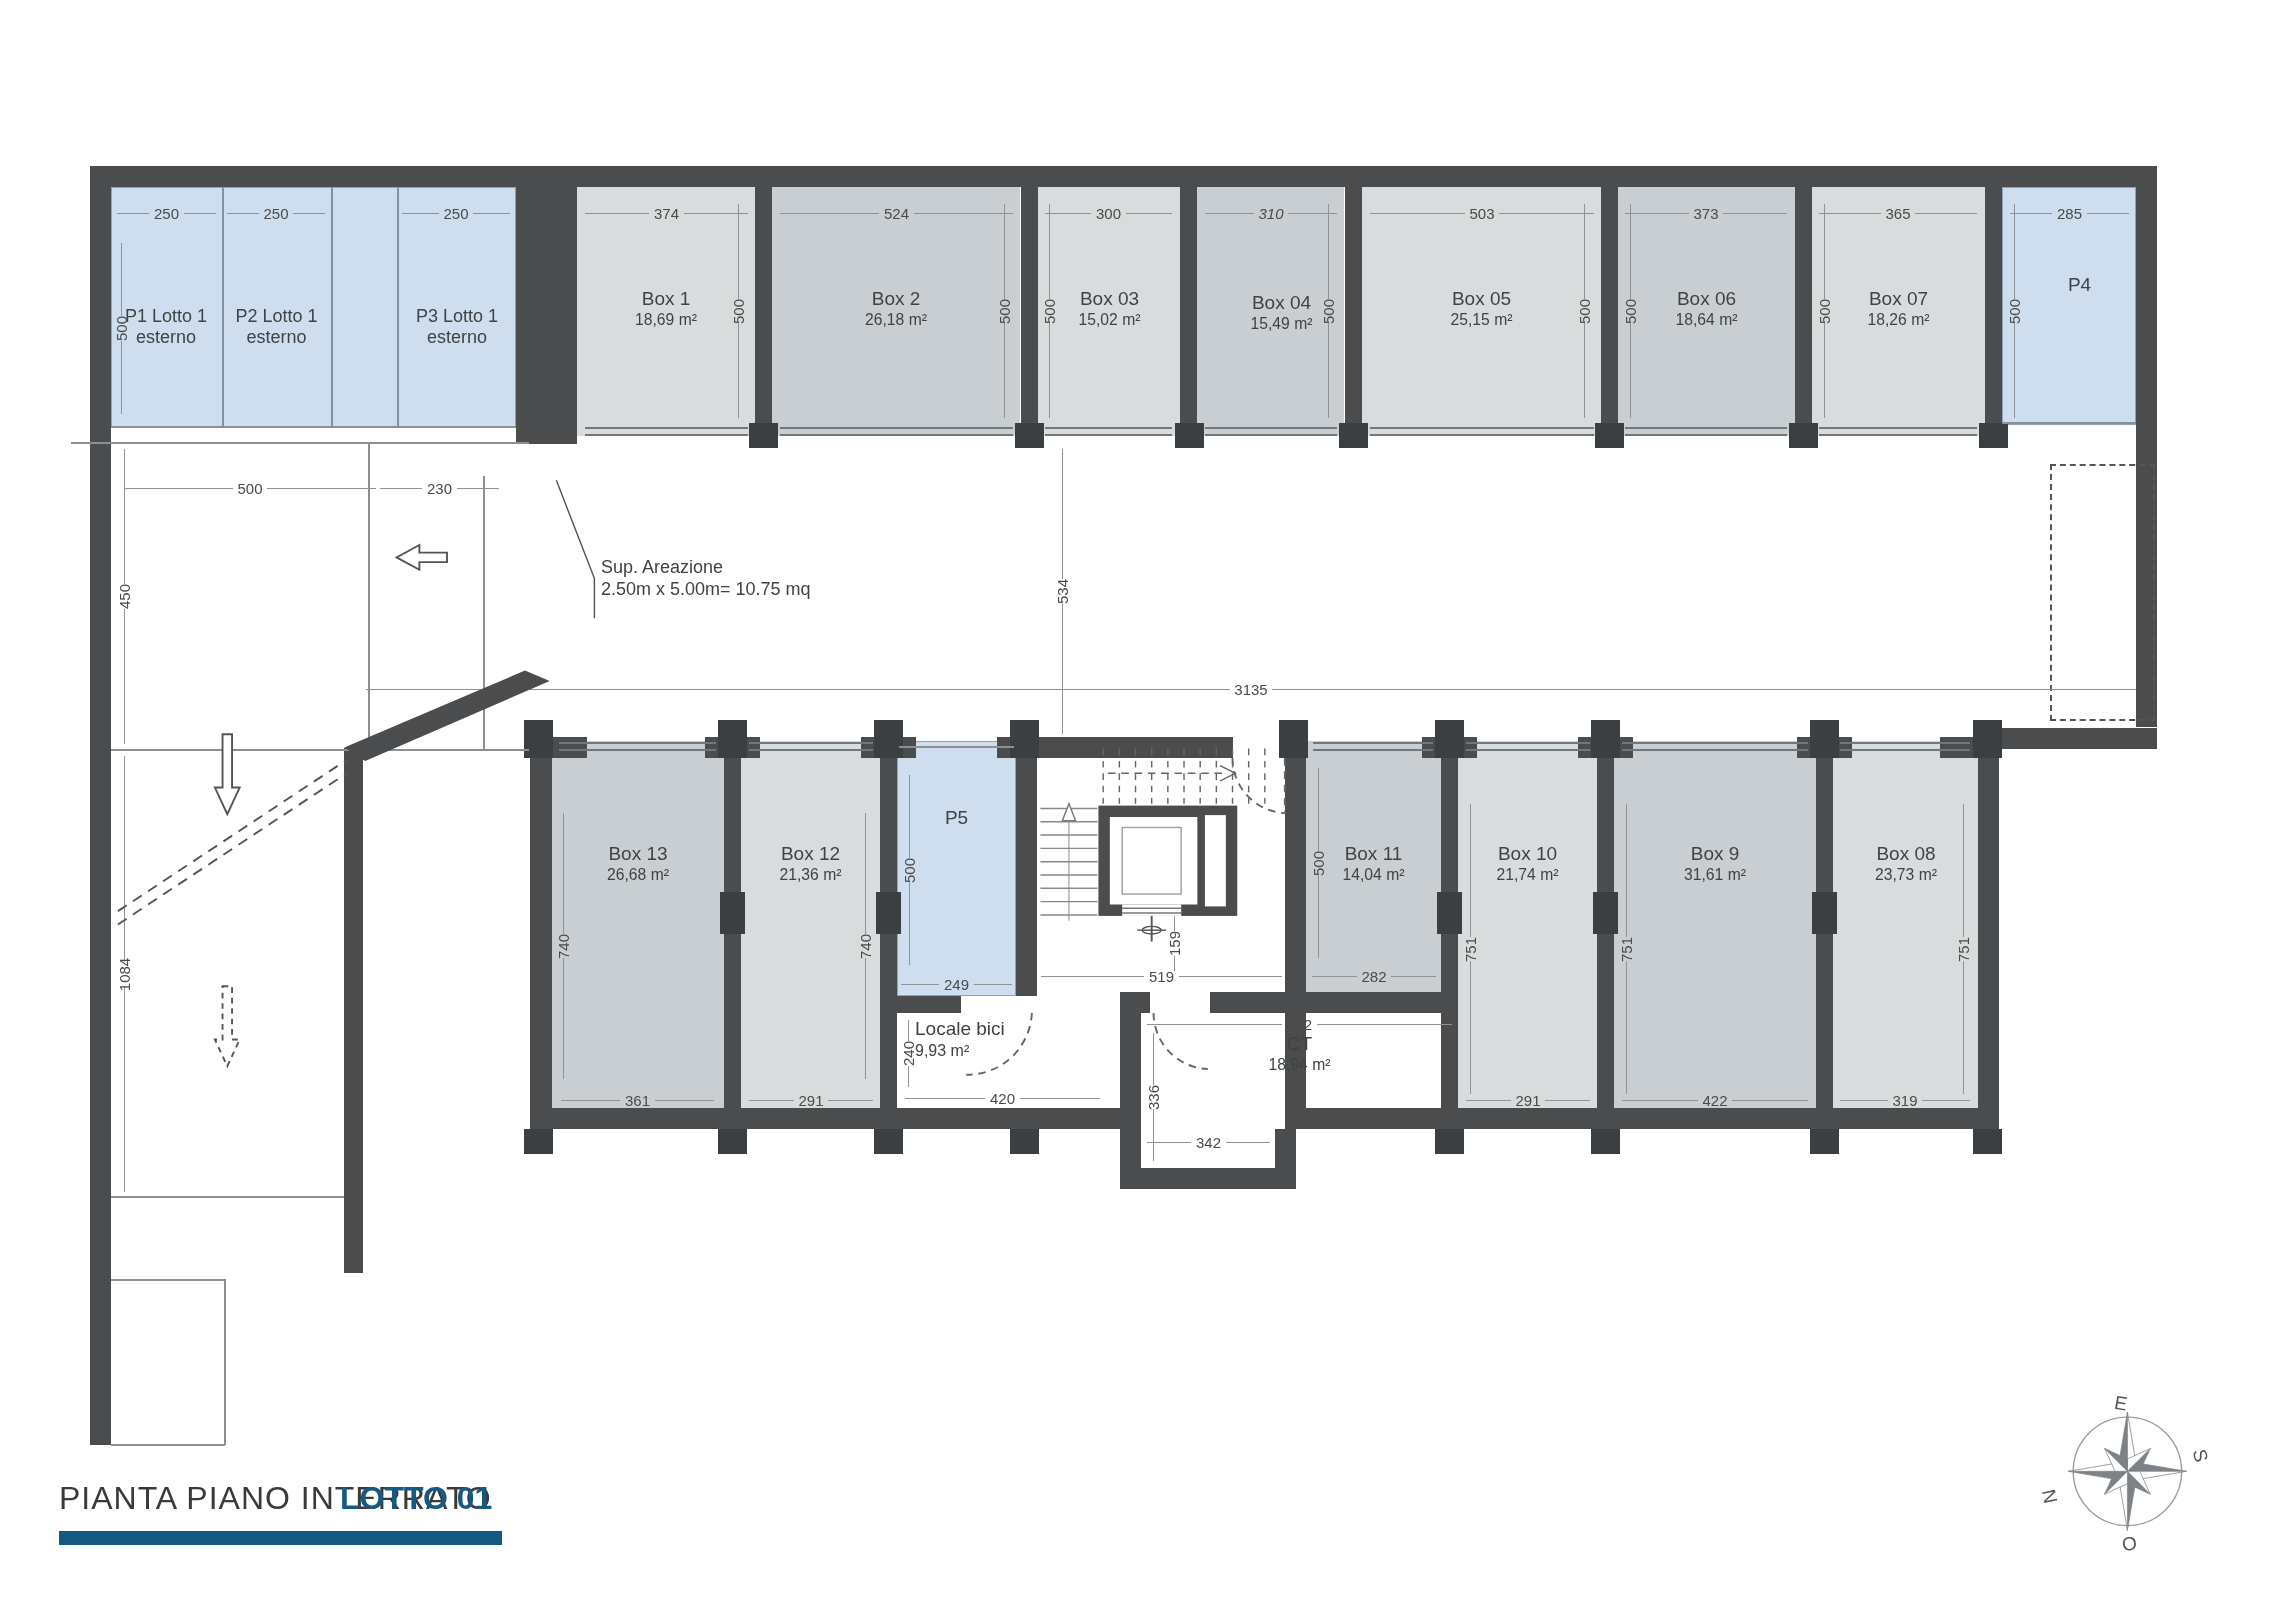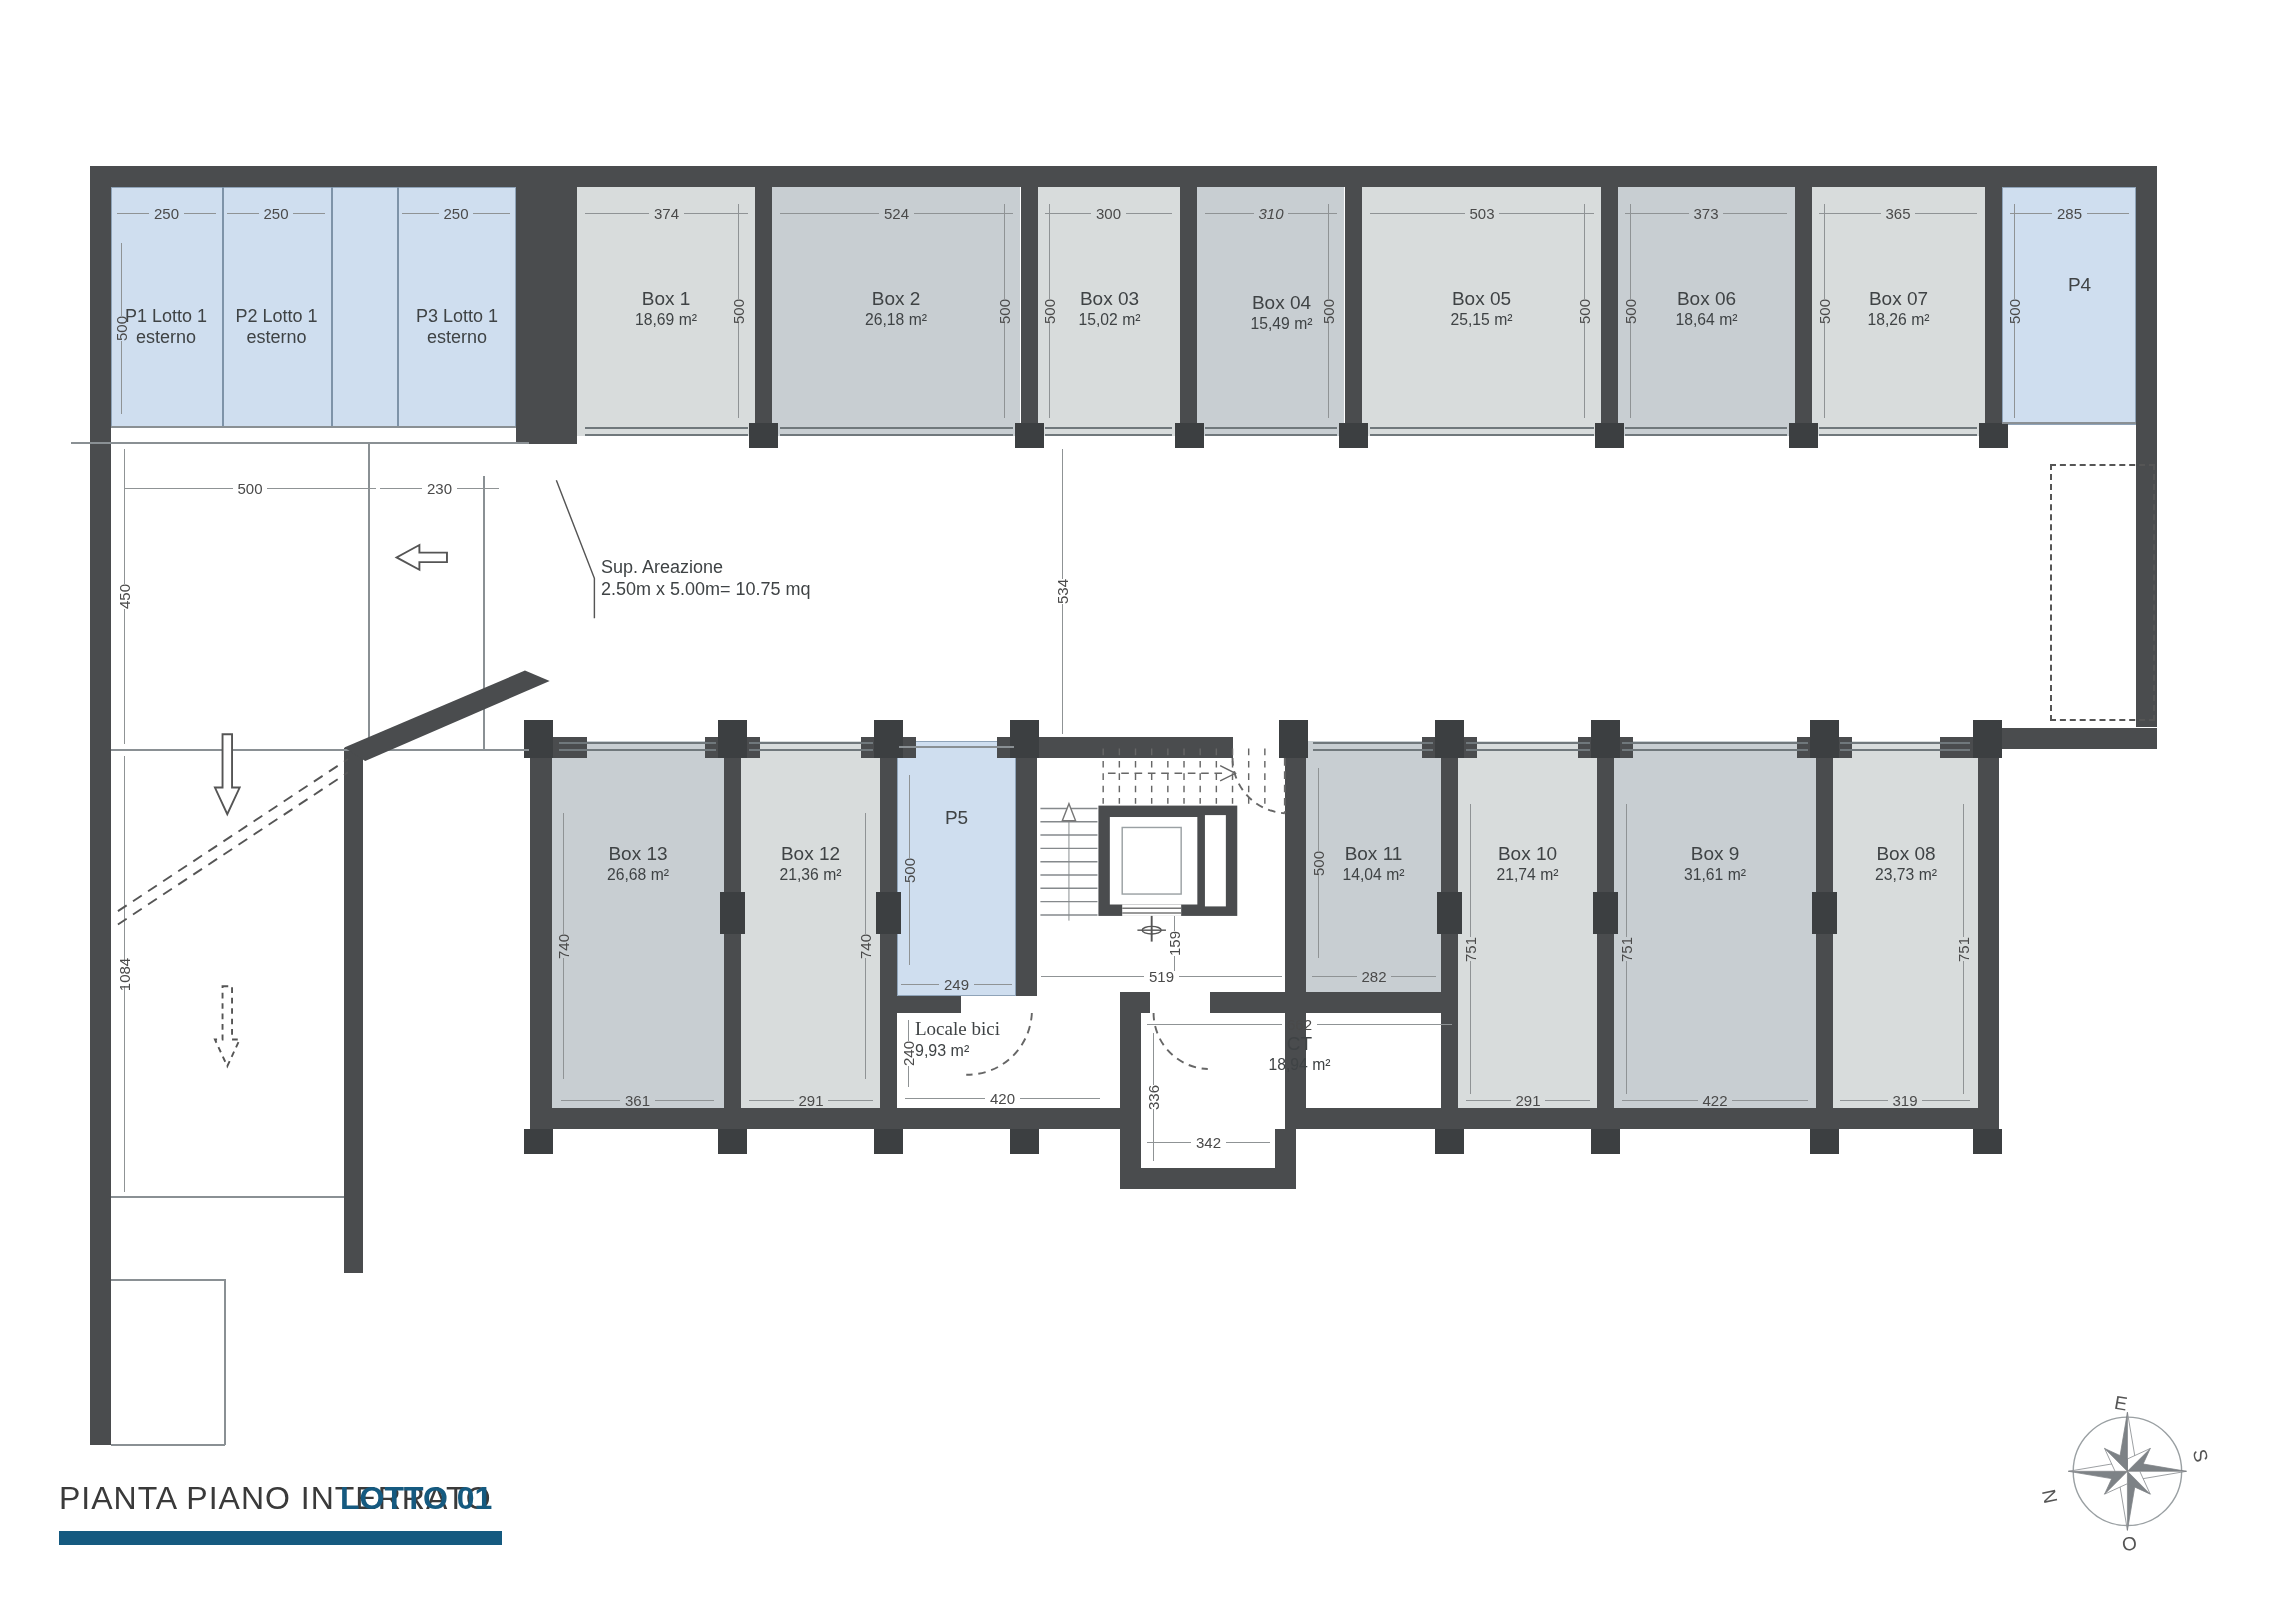--- a/index.html
+++ b/index.html
@@ -206,20 +206,23 @@
     </div>
   <div class="dimh" style="left:2010px;top:205px;width:119px;">
       <span>285</span>
     </div>
   <div class="dimh" style="left:124px;top:480px;width:252px;">
       <span>500</span>
     </div>
   <div class="dimh" style="left:380px;top:480px;width:119px;">
       <span>230</span>
     </div>
+  <div class="dimh" style="left:366px;top:681px;width:1770px;">
+      <span>3135</span>
+    </div>
   <div class="dimh" style="left:561px;top:1092px;width:153px;">
       <span>361</span>
     </div>
   <div class="dimh" style="left:749px;top:1092px;width:124px;">
       <span>291</span>
     </div>
   <div class="dimh" style="left:901px;top:976px;width:111px;">
       <span>249</span>
     </div>
   <div class="dimh" style="left:1041px;top:968px;width:241px;">
@@ -381,21 +384,21 @@
   <div class="rlab" style="left:1614px;top:843px;width:202px;">
     <div class="rname">Box 9</div>
       <div class="rarea">31,61 m²</div>
     </div>
   <div class="rlab" style="left:1833px;top:843px;width:146px;">
     <div class="rname">Box 08</div>
       <div class="rarea">23,73 m²</div>
     </div>
 
   <div class="note" style="left:915px;top:1018px;">
-    <div style="font-size:19px;font-family:Liberation Serif, serif;">Locale bici</div>
+    <div style="font-size:19px;">Locale bici</div>
     <div style="font-size:16px;">9,93 m²</div>
     </div>
   <div class="rlab" style="left:1141px;top:1033px;width:317px;">
     <div class="rname">CT</div>
       <div class="rarea">18,94 m²</div>
     </div>
 
   <div class="note" style="left:601px;top:556px;">
     <div>Sup. Areazione</div>
     <div>2.50m x 5.00m= 10.75 mq</div>

